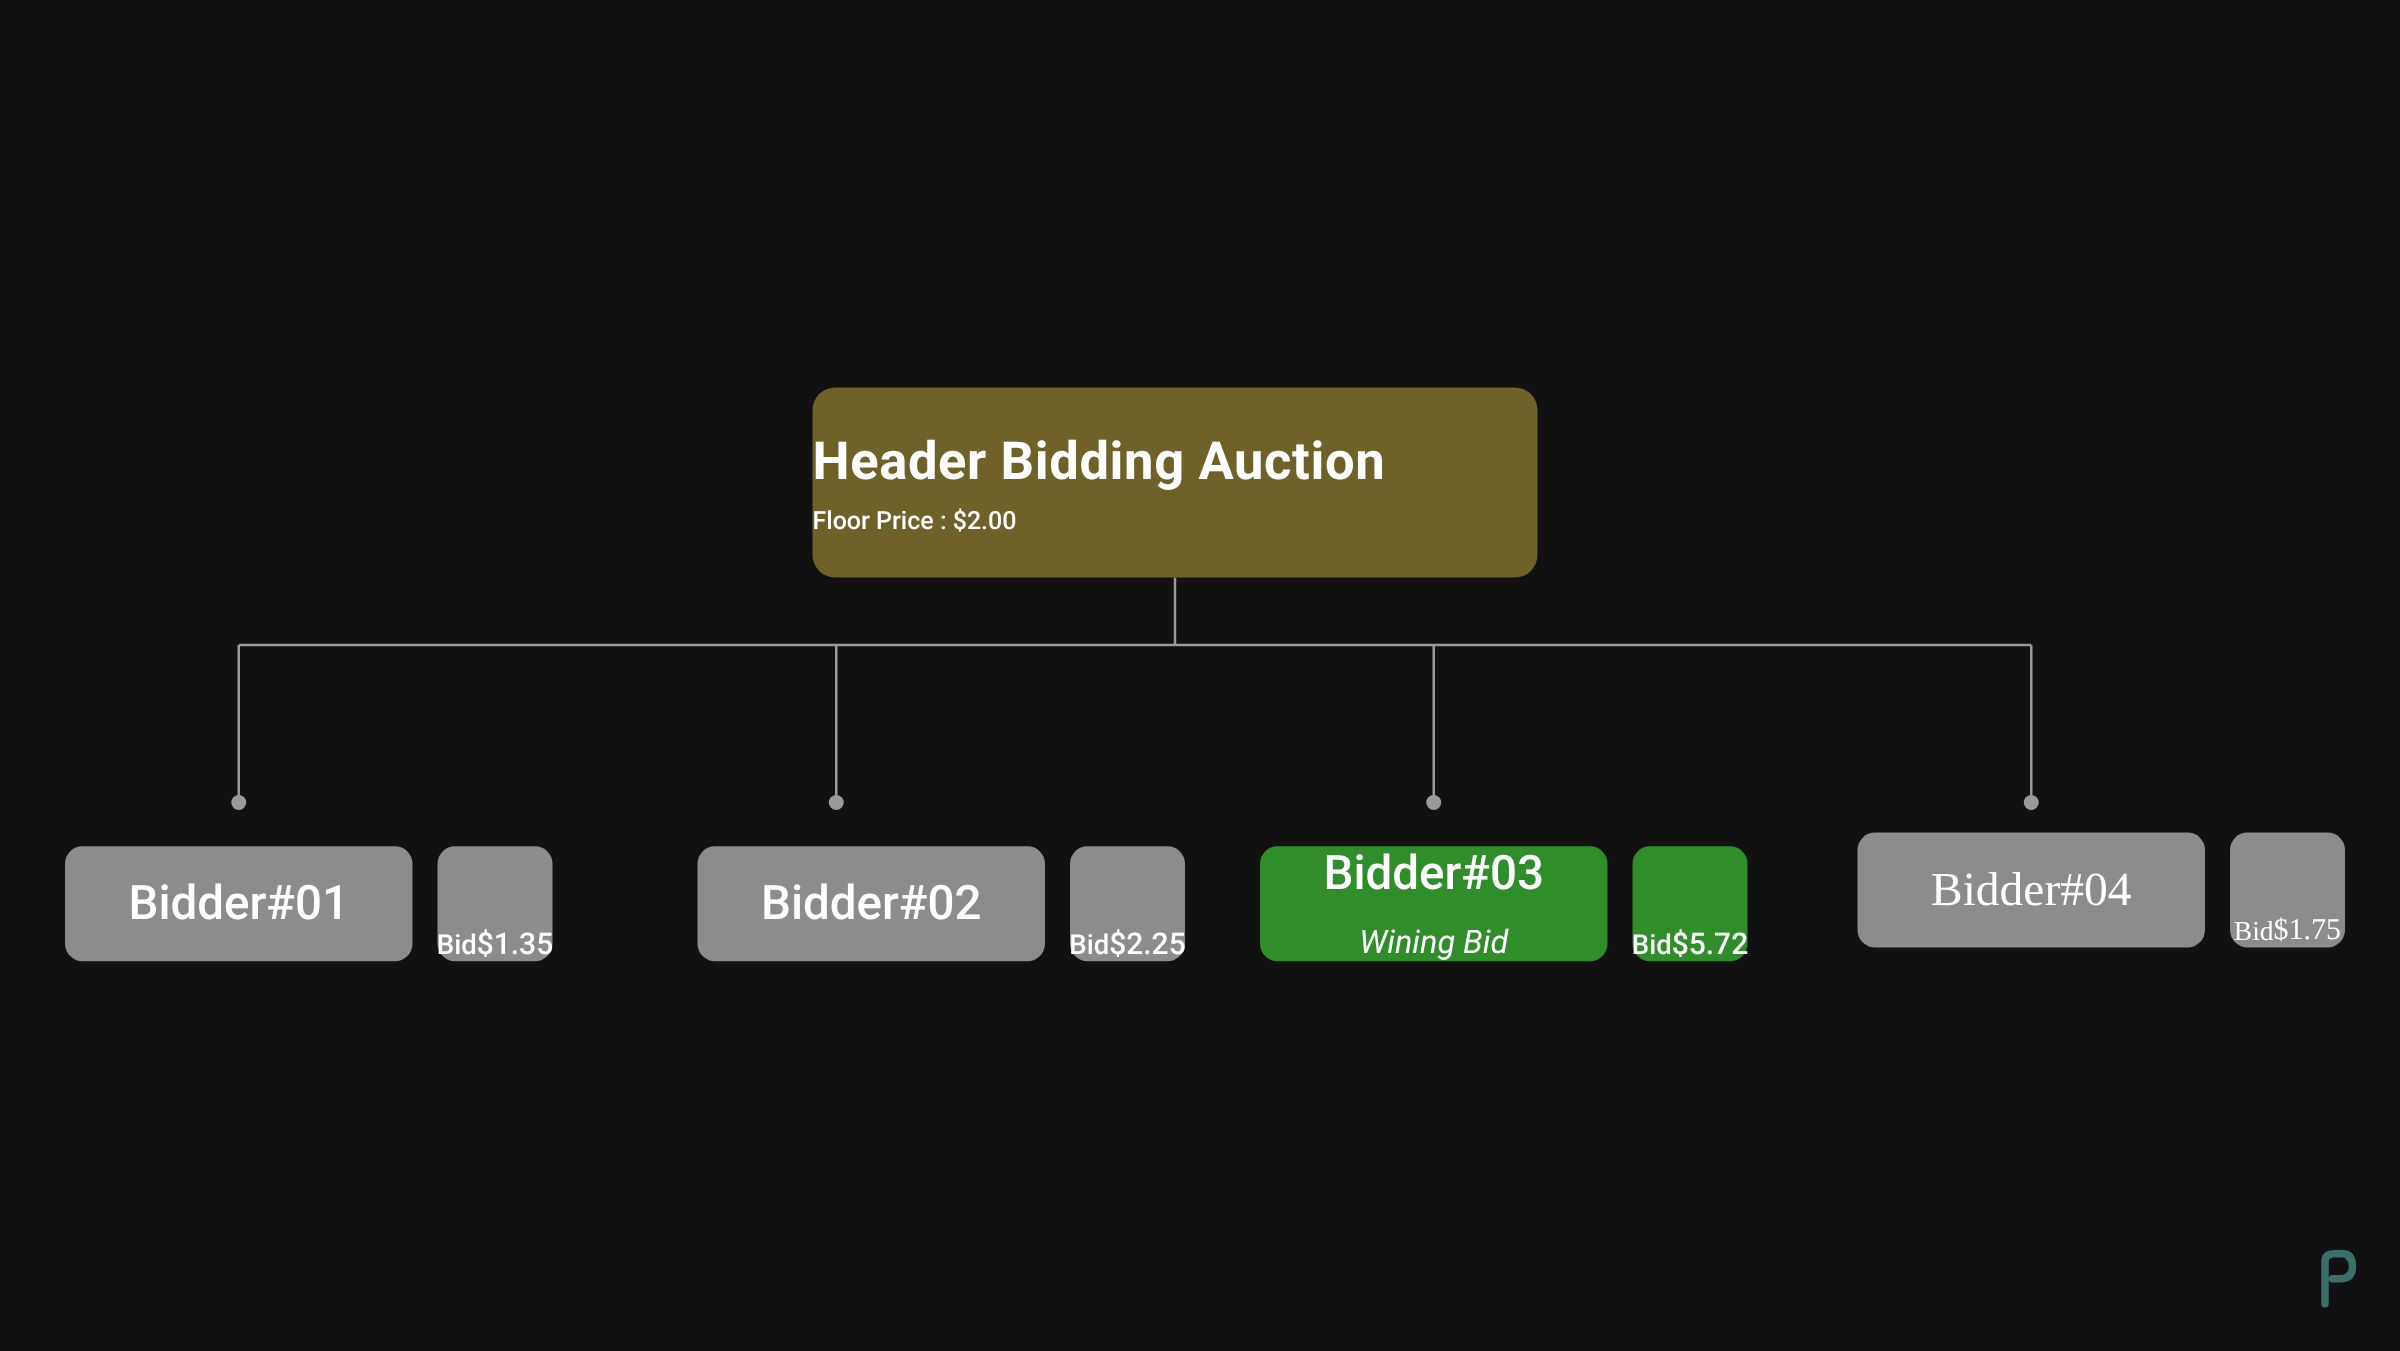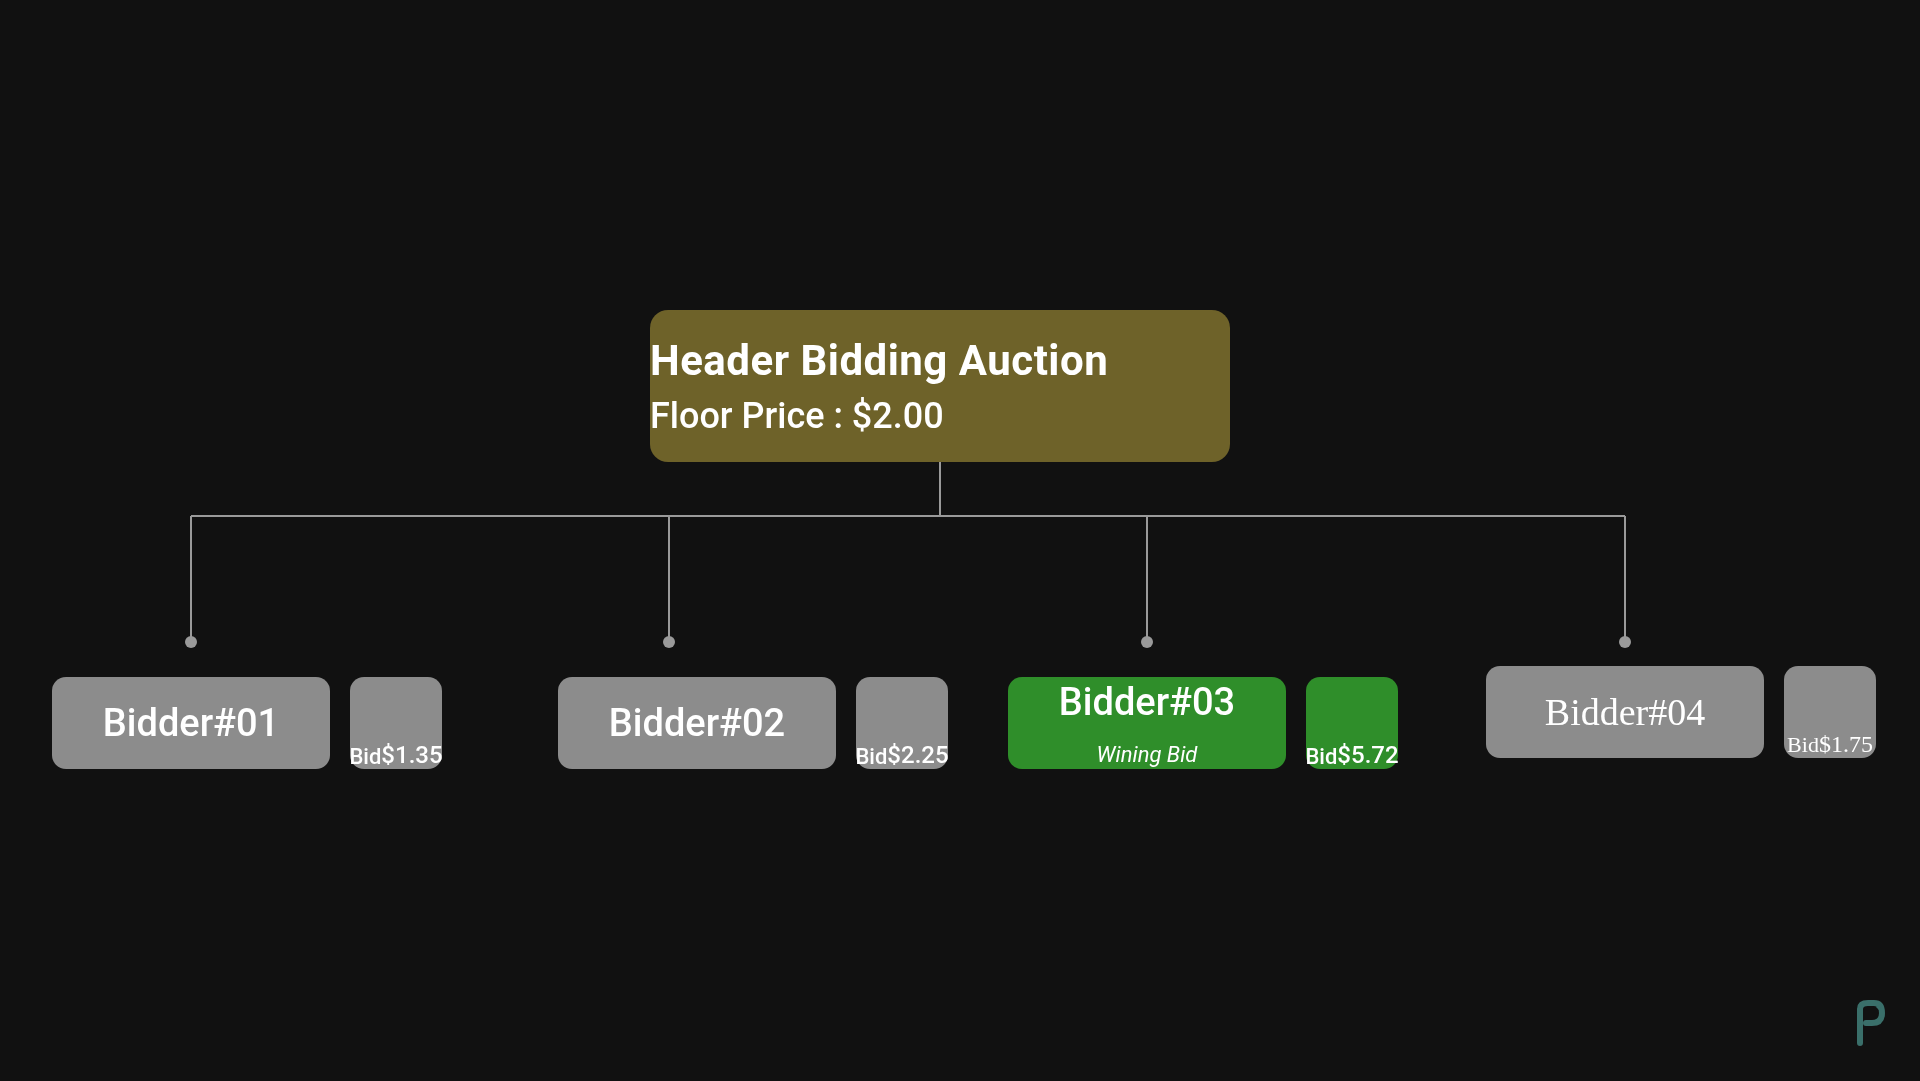--- a/index.html
+++ b/index.html
@@ -38,21 +38,21 @@
     justify-content: center;
     color: #ffffff;
   }
   .header-title {
     font-size: 42px;
     font-weight: 700;
     letter-spacing: 0.5px;
   }
   .header-sub {
     margin-top: 10px;
-    font-size: 36px;
+    font-size: 20px;
     font-weight: 500;
   }
 
   
   svg.connectors {
     position: absolute;
     left: 0;
     top: 0;
     width: 1920px;
     height: 1081px;
@@ -95,21 +95,21 @@
   }
   .green {
     background: #2f8e2a;
     color: #ffffff;
   }
   .bidder-name {
     font-size: 38px;
     font-weight: 500;
   }
   .bidder-note {
-    font-size: 22px;
+    font-size: 26px;
     font-style: italic;
     margin-top: 18px;
   }
   .bid-label {
     font-size: 22px;
     font-weight: 500;
   }
   .bid-amount {
     font-size: 24px;
     font-weight: 500;

